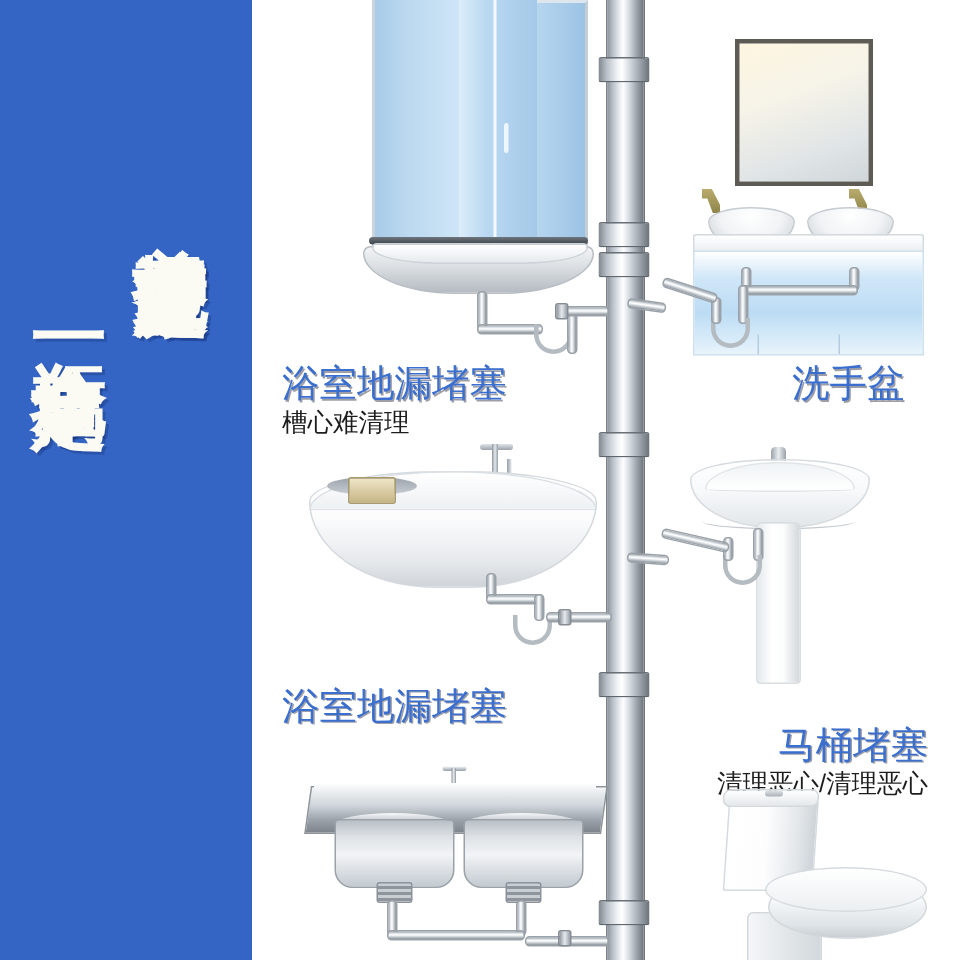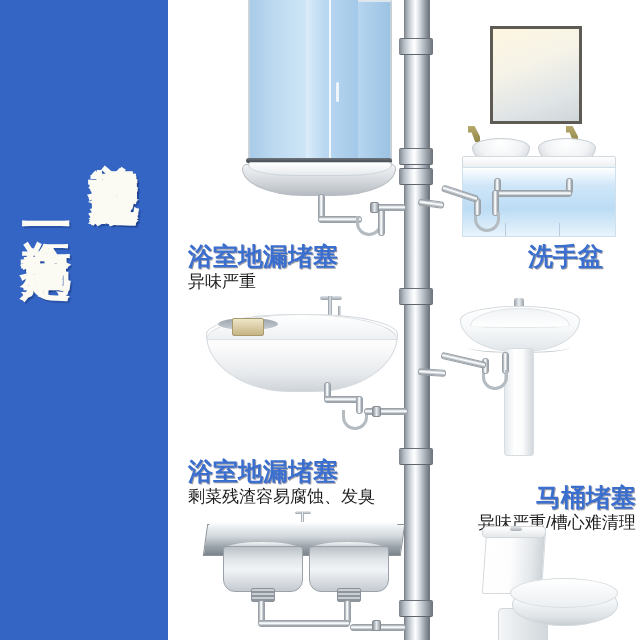--- a/index.html
+++ b/index.html
@@ -47,21 +47,21 @@
   .vcol-sub {
     right: 96px;
     top: 198px;
     font-size: 51px;
   }
 
   
   .label-block { position: absolute; }
   .label-title {
     color: #3A6FD0;
-    font-weight: 700;
+    font-weight: 400;
     font-size: 25px;
     letter-spacing: 0px;
     line-height: 1.05;
     white-space: nowrap;
     text-shadow: 1px 1px 0 rgba(40,40,60,0.45);
   }
   .label-sub {
     color: #1d1d1d;
     font-size: 17px;
     line-height: 1.2;
@@ -472,21 +472,21 @@
   <div class="pipe-v" style="left:566px; top:178px; height:16px;"></div>
   <div class="pipe-h" style="left:494px; top:190px; width:78px;"></div>
   <div class="pipe-v" style="left:492px; top:190px; height:26px;"></div>
   <div class="ptrap" style="left:474px; top:212px;"></div>
   <div class="pipe-v" style="left:474px; top:198px; height:18px;"></div>
   <div class="pipe-h" style="left:440px; top:196px; width:38px; transform:rotate(18deg); transform-origin:right center;"></div>
   <div class="pipe-h" style="left:418px; top:202px; width:26px; transform:rotate(8deg); transform-origin:right center;"></div>
 
   <div class="label-block lbl-shower">
     <div class="label-title">浴室地漏堵塞</div>
-    <div class="label-sub">异味严重</div>
+    <div class="label-sub">槽心难清理</div>
   </div>
 
   <div class="label-block lbl-basin">
     <div class="label-title">洗手盆</div>
   </div>
 
   <div class="tub">
     <div class="tub-faucet-arm"></div>
     <div class="tub-faucet-stem"></div>
     <div class="tub-faucet-h"></div>
@@ -512,26 +512,25 @@
   </div>
 
   <div class="pipe-v" style="left:502px; top:352px; height:22px;"></div>
   <div class="ptrap" style="left:482px; top:370px;"></div>
   <div class="pipe-v" style="left:482px; top:358px; height:16px;"></div>
   <div class="pipe-h" style="left:440px; top:362px; width:46px; transform:rotate(13deg); transform-origin:right center;"></div>
   <div class="pipe-h" style="left:418px; top:370px; width:28px; transform:rotate(4deg); transform-origin:right center;"></div>
 
   <div class="label-block lbl-kitchen">
     <div class="label-title">浴室地漏堵塞</div>
-    <div class="label-sub">剩菜残渣容易腐蚀、发臭</div>
   </div>
 
   <div class="label-block lbl-toilet">
     <div class="label-title">马桶堵塞</div>
-    <div class="label-sub">异味严重/槽心难清理</div>
+    <div class="label-sub">清理恶心/清理恶心</div>
   </div>
 
   <div class="ksink">
     <div class="kfaucet-sp"></div>
     <div class="kfaucet"></div>
     <div class="ksink-deck"></div>
     <div class="ksink-deck2"></div>
     <div class="kbowl-top kbowl-top-a"></div>
     <div class="kbowl-top kbowl-top-b"></div>
     <div class="kbowl kbowl-a"></div>

